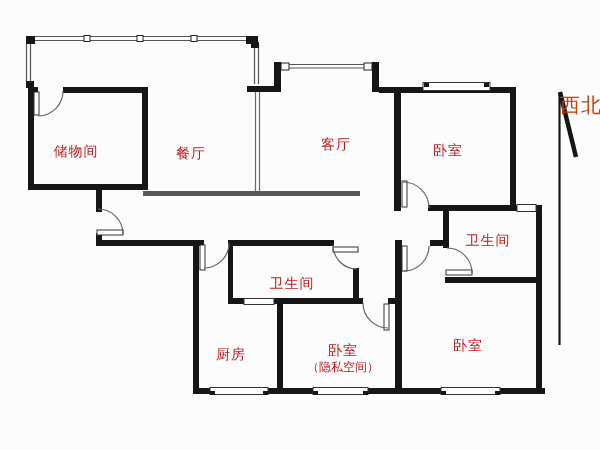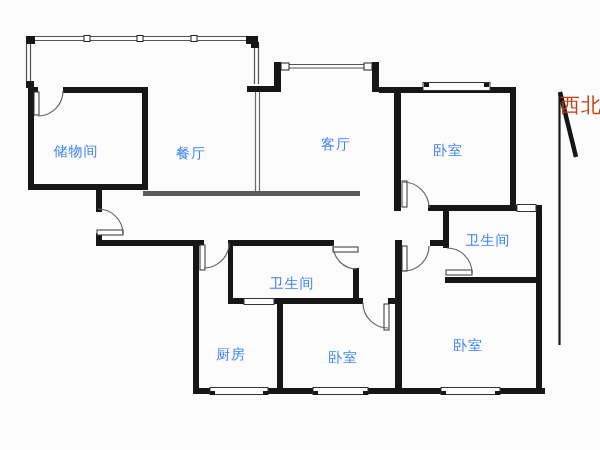--- a/index.html
+++ b/index.html
@@ -3,21 +3,21 @@
 <meta charset="utf-8">
 <style>
   html,body{margin:0;padding:0;background:#ffffff;}
   #canvas{
     position:relative;width:600px;height:450px;background:#fcfcfc;
     font-family:"Liberation Serif","DejaVu Serif",serif;overflow:hidden;
   }
   #plan-svg{position:absolute;left:0;top:0;}
   .room-label{
     position:absolute;transform:translate(-50%,-50%);
-    color:#3b82f6;font-size:14px;letter-spacing:1px;white-space:nowrap;
+    color:#b91c1c;font-size:14px;letter-spacing:1px;white-space:nowrap;
     text-align:center;line-height:1.25;
   }
   .room-label .sub{font-size:12px;letter-spacing:0;}
   .compass-label{
     position:absolute;transform:translate(-50%,-50%);
     color:#c2410c;font-size:20px;letter-spacing:1px;white-space:nowrap;text-align:right;
   }
 </style>
 </head>
 <body>
@@ -147,18 +147,19 @@
 
   <div class="room-label" style="left:76px;top:152px">储物间</div>
   <div class="room-label" style="left:191px;top:154px">餐厅</div>
   <div class="room-label" style="left:336px;top:145px">客厅</div>
   <div class="room-label" style="left:448px;top:151px">卧室</div>
   <div class="room-label" style="left:488px;top:241px">卫生间</div>
   <div class="room-label" style="left:292px;top:284px">卫生间</div>
   <div class="room-label" style="left:231px;top:355px">厨房</div>
   <div class="room-label" style="left:343px;top:358px">
     <div>卧室</div>
+    <div class="sub">（隐私空间）</div>
   </div>
   <div class="room-label" style="left:468px;top:346px">卧室</div>
 
   <div class="compass-label" style="left:581px;top:105px">西北</div>
 
 </div>
 
 </body></html>

